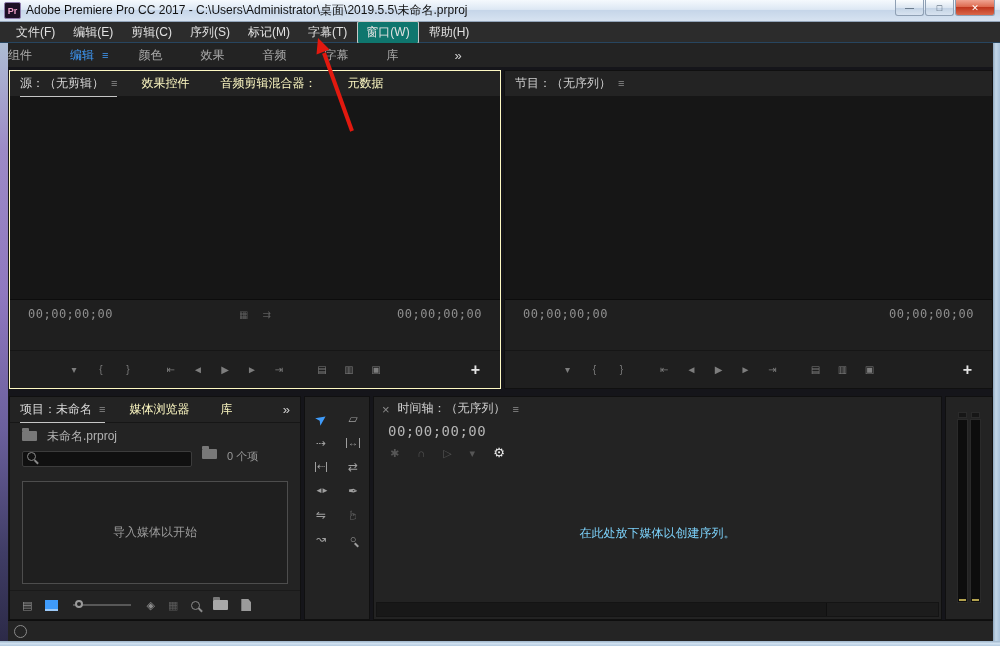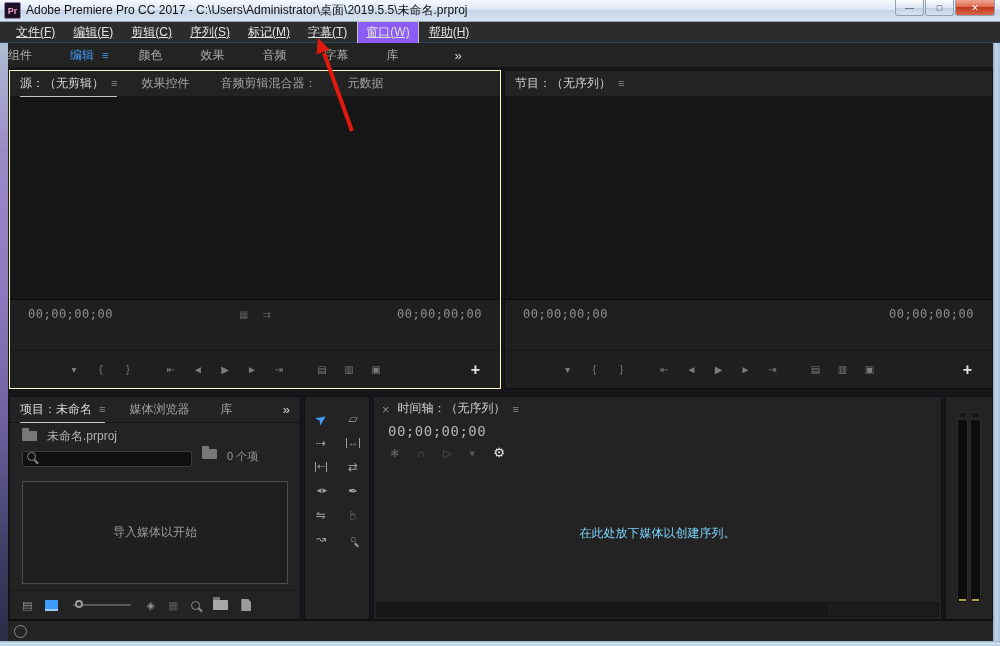--- a/index.html
+++ b/index.html
@@ -14,38 +14,38 @@
     color:#eda0c8;font-size:9px;font-weight:bold;display:flex;align-items:center;justify-content:center;margin-right:5px;}
   .title-text{font-size:12px;color:#111;white-space:nowrap;}
   .win-controls{position:absolute;right:5px;top:0;display:flex;}
   .win-btn{width:27px;height:15px;border:1px solid #8fa0b4;border-top:none;border-radius:0 0 3px 3px;
     background:linear-gradient(#fbfdfe,#dce6f1 50%,#c2d2e4 52%,#d8e3f0);
     color:#3a4a5c;font-size:9px;display:flex;align-items:center;justify-content:center;margin-left:1px;}
   .win-btn.close{width:38px;background:linear-gradient(#f0a492,#dd6a50 45%,#c0371f 50%,#d96749);color:#fff;font-weight:bold;}
 
   .menubar{position:absolute;left:0;top:22px;width:1000px;height:21px;background:#2c2c2c;
     border-bottom:1px solid #27455f;display:flex;align-items:center;padding-left:8px;box-sizing:border-box;}
-  .menu-item{color:#e2e2e2;font-size:12px;padding:2px 8px;margin-right:2px;white-space:nowrap;text-decoration:underline;}
-  .menu-item.boxed{border:1px solid #c9c9c9;border-radius:2px;background:#8b5cf6;}
+  .menu-item{color:#e2e2e2;font-size:12px;padding:2px 8px;margin-right:2px;white-space:nowrap;}
+  .menu-item.boxed{border:1px solid #c9c9c9;border-radius:2px;background:#0f766e;}
 
   
   .wsbar{position:absolute;left:8px;top:43px;width:985px;height:24px;background:#232323;
     display:flex;align-items:center;box-sizing:border-box;}
   .ws-tab{display:flex;align-items:center;margin-right:30px;}
   .ws-label{color:#ababab;font-size:12px;white-space:nowrap;}
   .ws-menu{color:#3f9bfa;font-size:11px;margin-left:8px;}
   .ws-tab.active .ws-label{color:#3f9bfa;}
   .ws-overflow{color:#cfcfcf;font-size:13px;margin-left:18px;}
 
   
   .panel{position:absolute;background:#232323;box-sizing:border-box;border:1px solid #101010;}
   .phead{height:26px;display:flex;align-items:center;padding:0 10px;box-sizing:border-box;
     border-bottom:1px solid #161616;background:#232323;}
   .ptab{position:relative;display:flex;align-items:center;margin-right:24px;padding:4px 0 5px;}
-  .pt-label{color:#a3a3a3;font-size:12px;white-space:nowrap;}
+  .pt-label{color:#fef9c3;font-size:12px;white-space:nowrap;}
   .pt-menu{color:#8d8d8d;font-size:11px;margin-left:7px;}
   .ptab.active .pt-label{color:#d8d8d8;}
   .ptab.active::after{content:'';position:absolute;left:0;right:0;bottom:0;height:1px;background:#c6c6c6;}
   .p-overflow{color:#cfcfcf;font-size:13px;margin-left:auto;}
 
   
   .monitor{display:flex;flex-direction:column;}
   .mon-view{flex:1;background:#161616;border-bottom:1px solid #0c0c0c;}
   .tc-row{height:28px;display:flex;align-items:center;justify-content:space-between;padding:0 18px;background:#1f1f1f;}
   .tc{font-family:"DejaVu Sans Mono","Liberation Mono",monospace;font-size:12px;color:#8f8f8f;letter-spacing:.5px;}

